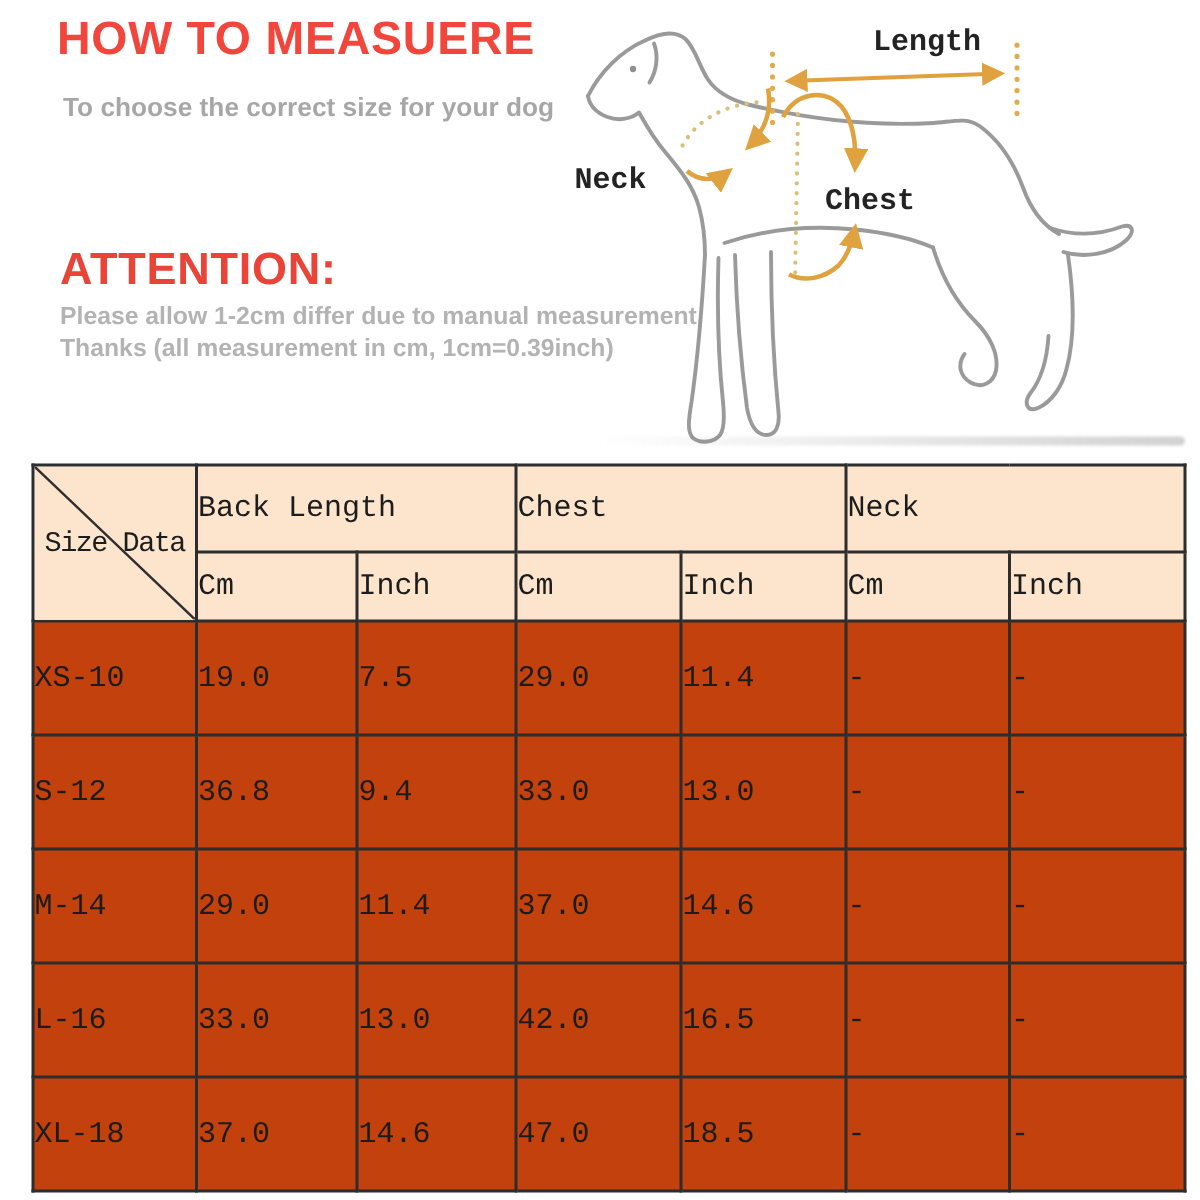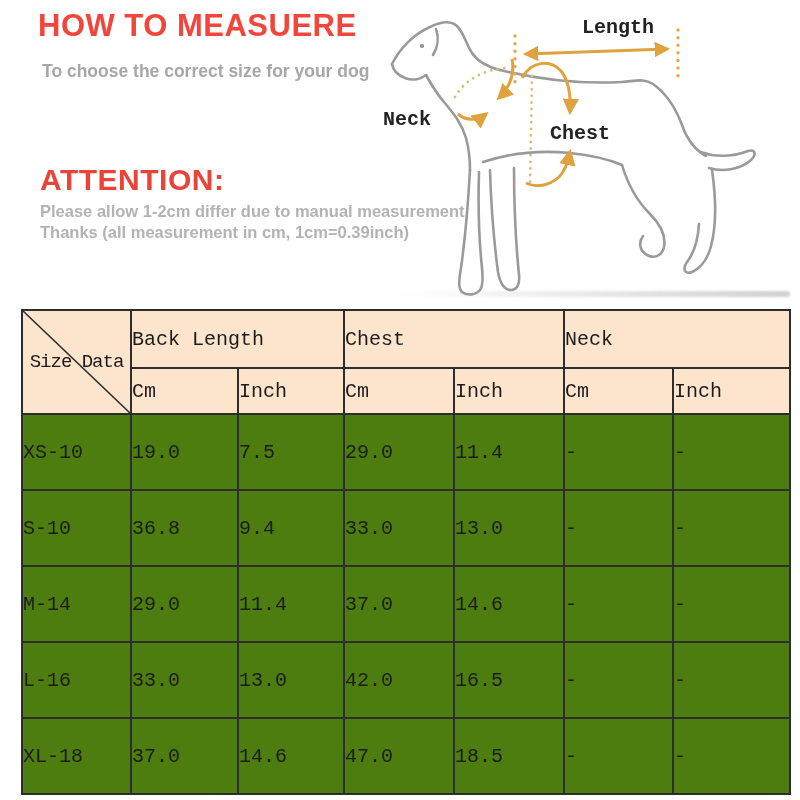--- a/index.html
+++ b/index.html
@@ -35,21 +35,21 @@
   .size-table {
     position:absolute; left:21px; top:309px; width:768px;
     border-collapse:collapse; table-layout:fixed;
     font-family:"Liberation Mono", "DejaVu Sans Mono", monospace;
     color:#1c1c1c;
   }
   .size-table td { border:2px solid #2d2d2d; text-align:left; vertical-align:middle; }
   .size-table thead td { background:#fce5cc; font-size:20px; }
   .row-group td { height:58px; }
   .row-sub td { height:46px; font-size:19px; }
-  .size-table tbody td { height:76px; font-size:20px; background:#4d7c0f; }
+  .size-table tbody td { height:76px; font-size:20px; background:#c2410c; }
 
   .corner-cell { position:relative; padding:12px; }
   .corner-cell .diag { position:absolute; left:0; top:0; width:100%; height:100%; }
   .corner-label {
     position:absolute; left:0; top:0; width:100%; height:100%;
     display:flex; align-items:center; justify-content:center;
     font-size:19px; letter-spacing:-1px;
   }
   .svg-label { font-family:"Liberation Mono","DejaVu Sans Mono",monospace; font-weight:bold; fill:#232323; }
 </style>
@@ -163,21 +163,21 @@
         <tr>
           <td>XS-10</td>
           <td>19.0</td>
           <td>7.5</td>
           <td>29.0</td>
           <td>11.4</td>
           <td>-</td>
           <td>-</td>
         </tr>
         <tr>
-          <td>S-10</td>
+          <td>S-12</td>
           <td>36.8</td>
           <td>9.4</td>
           <td>33.0</td>
           <td>13.0</td>
           <td>-</td>
           <td>-</td>
         </tr>
         <tr>
           <td>M-14</td>
           <td>29.0</td>

